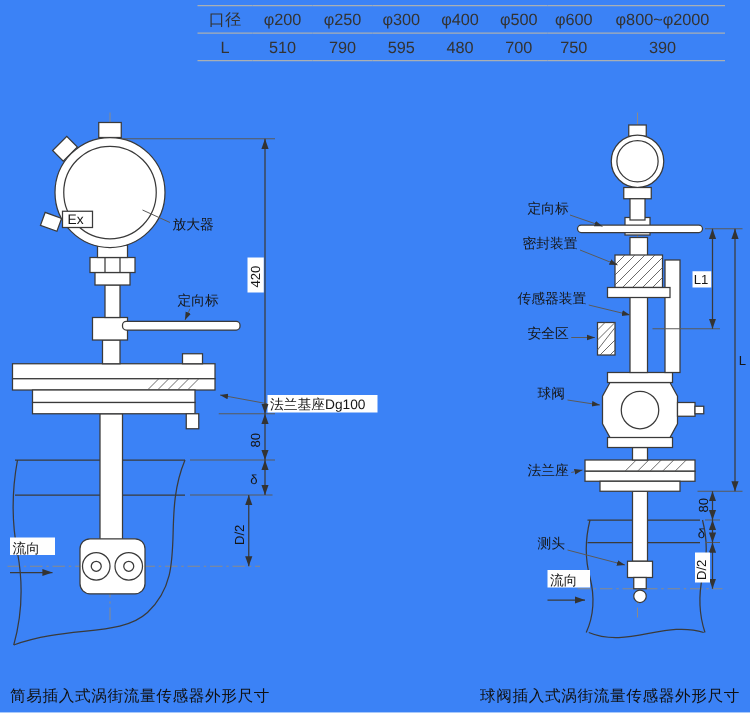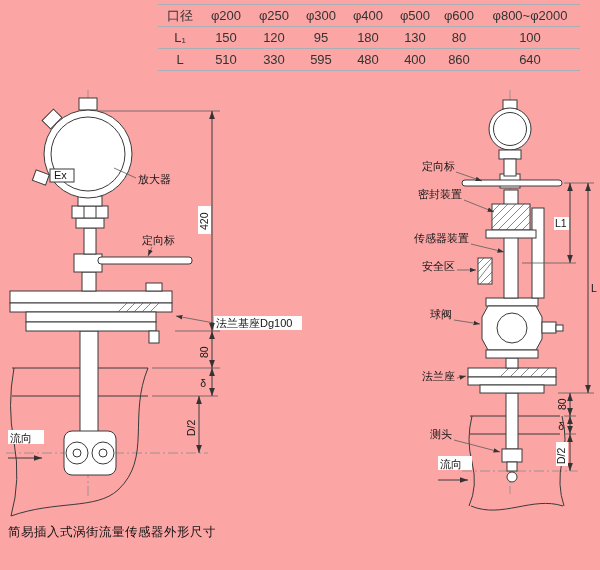--- a/index.html
+++ b/index.html
@@ -1,36 +1,36 @@
 <!DOCTYPE html>
 <html><head>
 <meta charset="utf-8">
 <style>
   * { margin:0; padding:0; box-sizing:border-box; }
   html,body { width:600px; height:570px; background:#ffffff; font-family:"Liberation Sans","DejaVu Sans",sans-serif; }
-  .page { position:relative; width:600px; height:570px; background:#fca5a5; overflow:hidden; }
+  .page { position:relative; width:600px; height:570px; background:#3b82f6; overflow:hidden; }
 
   .spec-table { position:absolute; left:158px; top:4px; border-collapse:collapse; }
   .spec-table td { height:22px; text-align:center; font-size:13px; color:#333;
                    border-top:1px solid #a9afb4; border-bottom:1px solid #a9afb4; padding:0 2px; white-space:nowrap; }
 
   svg.drawing { position:absolute; }
   #left-drawing { left:0px; top:86px; }
   #right-drawing { left:330px; top:86px; }
 
   .ln  { stroke:#3a3a3a; stroke-width:1; fill:none; }
   .fw  { stroke:#3a3a3a; stroke-width:1; fill:#ffffff; }
   .thin{ stroke:#5a5a5a; stroke-width:0.8; fill:none; }
   .cl  { stroke:#8a8a8a; stroke-width:0.8; fill:none; stroke-dasharray:10 3 2 3; }
   .hat { stroke:#555; stroke-width:0.7; fill:none; }
   .lbl { font-size:11px; fill:#161616; stroke:none; }
   .dim { font-size:10.5px; fill:#161616; stroke:none; }
   .bg  { fill:#fefefe; stroke:none; }
 
-  .caption { position:absolute; top:524px; font-size:12.5px; color:#111; letter-spacing:0.5px; white-space:nowrap; }
+  .caption { position:absolute; top:549px; font-size:12.5px; color:#111; letter-spacing:0.5px; white-space:nowrap; }
   #caption-left { left:8px; }
   #caption-right { left:384px; }
 </style>
 </head>
 <body>
 
 <div class="page">
 
   <table class="spec-table">
     <colgroup>
@@ -48,38 +48,28 @@
         <td>口径</td>
         <td>φ200</td>
         <td>φ250</td>
         <td>φ300</td>
         <td>φ400</td>
         <td>φ500</td>
         <td>φ600</td>
         <td>φ800~φ2000</td>
       </tr>
       <tr>
-        <td>L₁</td>
-        <td>150</td>
-        <td>120</td>
-        <td>95</td>
-        <td>180</td>
-        <td>130</td>
-        <td>80</td>
-        <td>100</td>
-      </tr>
-      <tr>
         <td>L</td>
         <td>510</td>
-        <td>330</td>
+        <td>790</td>
         <td>595</td>
         <td>480</td>
-        <td>400</td>
-        <td>860</td>
-        <td>640</td>
+        <td>700</td>
+        <td>750</td>
+        <td>390</td>
       </tr>
     </tbody>
   </table>
 
   <svg id="left-drawing" class="drawing" width="310" height="460" viewBox="0 0 310 460">
     <defs>
       <marker id="ahL" viewBox="0 0 10 10" refX="9" refY="5" markerWidth="9" markerHeight="9" orient="auto-start-reverse">
         <path d="M0,1.8 L9,5 L0,8.2 Z" fill="#333"></path>
       </marker>
     </defs>
@@ -317,14 +307,15 @@
       <line class="ln" x1="240" y1="330" x2="240" y2="348" marker-start="url(#ahR)" marker-end="url(#ahR)"></line>
       <text class="dim" x="234" y="344" text-anchor="end">δ</text>
 
       <line class="ln" x1="240" y1="348" x2="240" y2="385" marker-start="url(#ahR)" marker-end="url(#ahR)"></line>
       <rect class="bg" x="226" y="356" width="12" height="24"></rect>
       <text class="dim" x="235" y="378" transform="rotate(-90 235 378)">D/2</text>
     </g>
   </svg>
 
   <div class="caption" id="caption-left">简易插入式涡街流量传感器外形尺寸</div>
+  <div class="caption" id="caption-right">球阀插入式涡街流量传感器外形尺寸</div>
 
 </div>
 
 </body></html>

